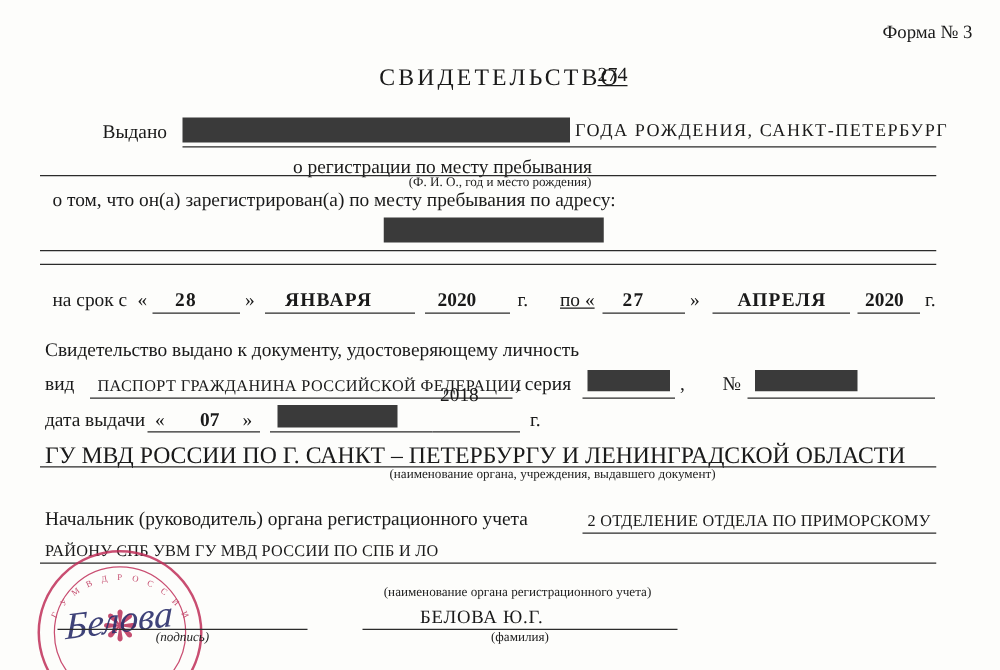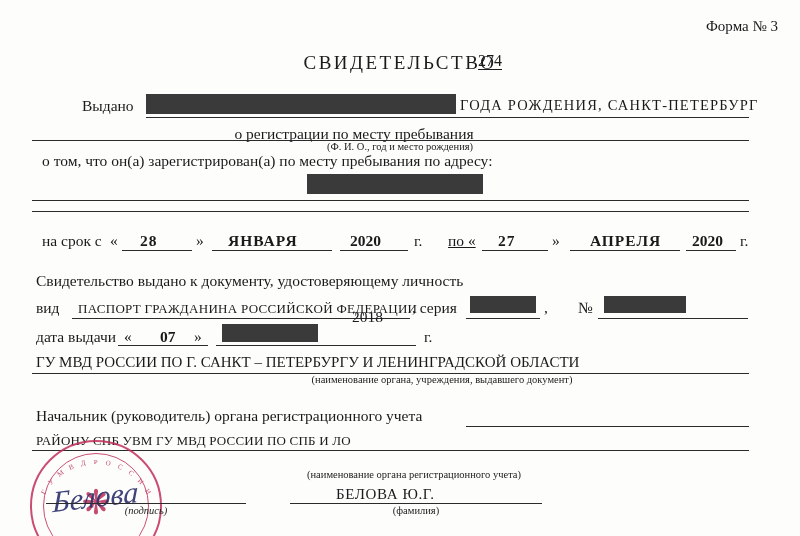--- a/index.html
+++ b/index.html
@@ -195,25 +195,26 @@
   <div class="row" style="top:328px; left:124px;">«</div>
   <div class="row" style="top:328px; left:148px; font-weight:bold;margin-left:12px;">07</div>
   <div class="row" style="top:328px; left:194px;">»</div>
   <div class="line" style="left:118px; top:345px; width:90px;"></div>
   <div class="redact" style="left:222px; top:324px; width:96px; height:18px;"></div>
   <div class="line" style="left:216px; top:345px; width:130px;"></div>
   <div class="row" style="top:308px; left:352px;">2018</div>
   <div class="line" style="left:346px; top:345px; width:70px;"></div>
   <div class="row" style="top:328px; left:424px;">г.</div>
 
-  <div class="row nowrap" style="top:354px; left:36px; font-size:15px;">ГУ  МВД  РОССИИ  ПО  Г. САНКТ – ПЕТЕРБУРГУ  И  ЛЕНИНГРАДСКОЙ  ОБЛАСТИ</div>
+  <div class="row nowrap" style="top:354px; left:36px; font-size:19px;">ГУ  МВД  РОССИИ  ПО  Г. САНКТ – ПЕТЕРБУРГУ  И  ЛЕНИНГРАДСКОЙ  ОБЛАСТИ</div>
   <div class="line" style="left:32px; top:373px; width:717px;"></div>
   <div class="caption" style="top:374px;padding-left:42px;">(наименование органа, учреждения, выдавшего документ)</div>
 
   <div class="row" style="top:407px; left:36px;">Начальник (руководитель) органа регистрационного учета</div>
+  <div class="row small" style="top:409px; left:470px; letter-spacing:.2px;">2 ОТДЕЛЕНИЕ ОТДЕЛА  ПО ПРИМОРСКОМУ</div>
   <div class="line" style="left:466px; top:426px; width:283px;"></div>
   <div class="row small" style="top:433px; left:36px; letter-spacing:.2px;">РАЙОНУ СПБ УВМ  ГУ  МВД  РОССИИ  ПО СПБ  И  ЛО</div>
   <div class="line" style="left:32px; top:450px; width:717px;"></div>
   <div class="caption" style="top:469px;padding-left:14px;">(наименование органа регистрационного учета)</div>
 
   <div class="stamp">
     <div class="stamp-eagle">❋</div>
     <div class="stamp-text">
       <span style="transform:rotate(-60deg)">Г</span>
       <span style="transform:rotate(-48deg)">У</span>

